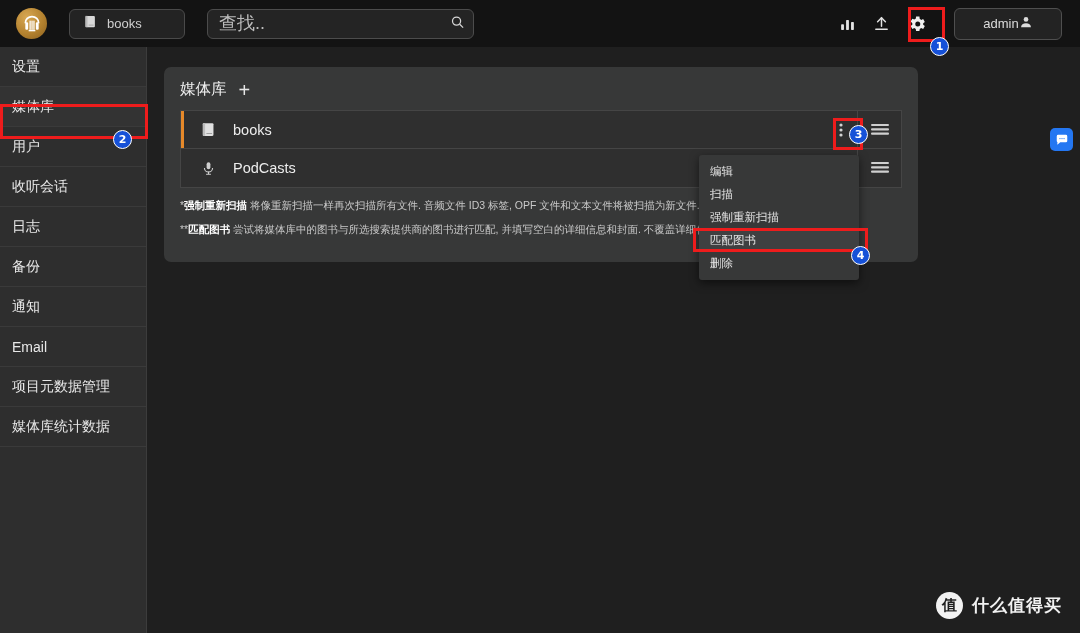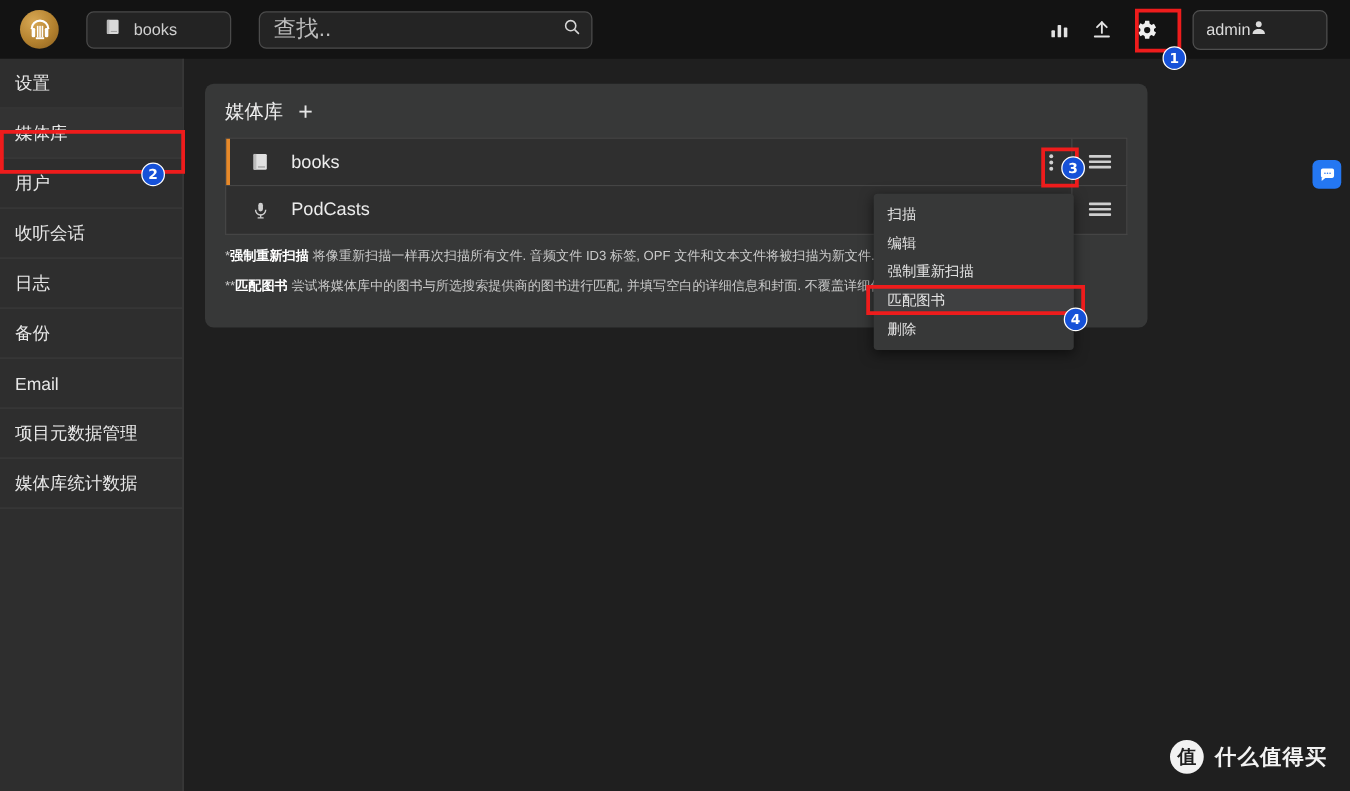--- a/index.html
+++ b/index.html
@@ -54,21 +54,21 @@
     padding-right: 8px;
   }
   .ticon {
     width: 34px; height: 34px; display: flex; align-items: center; justify-content: center;
     cursor: pointer;
   }
   .gear-wrap { position: relative; margin: 0 4px 0 2px; }
   .user-pill {
     margin-left: 16px; height: 32px; width: 108px;
     border: 1px solid #4f4f4f; border-radius: 6px; background: #232323;
-    display: flex; align-items: center; justify-content: flex-start;
+    display: flex; align-items: center; justify-content: center;
     padding: 0 10px; color: #dcdcdc; font-size: 13px;
   }
 
   
   .sidebar {
     position: absolute; left: 0; top: 47px; width: 147px; height: 586px;
     background: #2e2e2e; border-right: 1px solid #3c3c3c;
   }
   .side-item {
     height: 40px; display: flex; align-items: center;
@@ -256,20 +256,23 @@
       <span>用户</span>
       </div>
     <div class="side-item">
       <span>收听会话</span>
       </div>
     <div class="side-item">
       <span>日志</span>
       </div>
     <div class="side-item">
       <span>备份</span>
+      </div>
+    <div class="side-item">
+      <span>通知</span>
       </div>
     <div class="side-item">
       <span>Email</span>
       </div>
     <div class="side-item">
       <span>项目元数据管理</span>
       </div>
     <div class="side-item">
       <span>媒体库统计数据</span>
       </div>
@@ -346,24 +349,24 @@
         <span>*</span><b>强制重新扫描</b><span> 将像重新扫描一样再次扫描所有文件. 音频文件 ID3 标签, OPF 文件和文本文件将被扫描为新文件.</span>
       </div>
       <div class="footnote">
         <span>**</span><b>匹配图书</b><span> 尝试将媒体库中的图书与所选搜索提供商的图书进行匹配, 并填写空白的详细信息和封面. 不覆盖详细信息.</span>
       </div>
     </div>
   </div>
 
   <div class="dropdown">
     <div class="dd-item">
+      <span>编辑</span>
+      </div>
+    <div class="dd-item">
       <span>扫描</span>
-      </div>
-    <div class="dd-item">
-      <span>编辑</span>
       </div>
     <div class="dd-item">
       <span>强制重新扫描</span>
       </div>
     <div class="dd-item sel">
       <span>匹配图书</span>
       </div>
     <div class="dd-item">
       <span>删除</span>
       </div>

